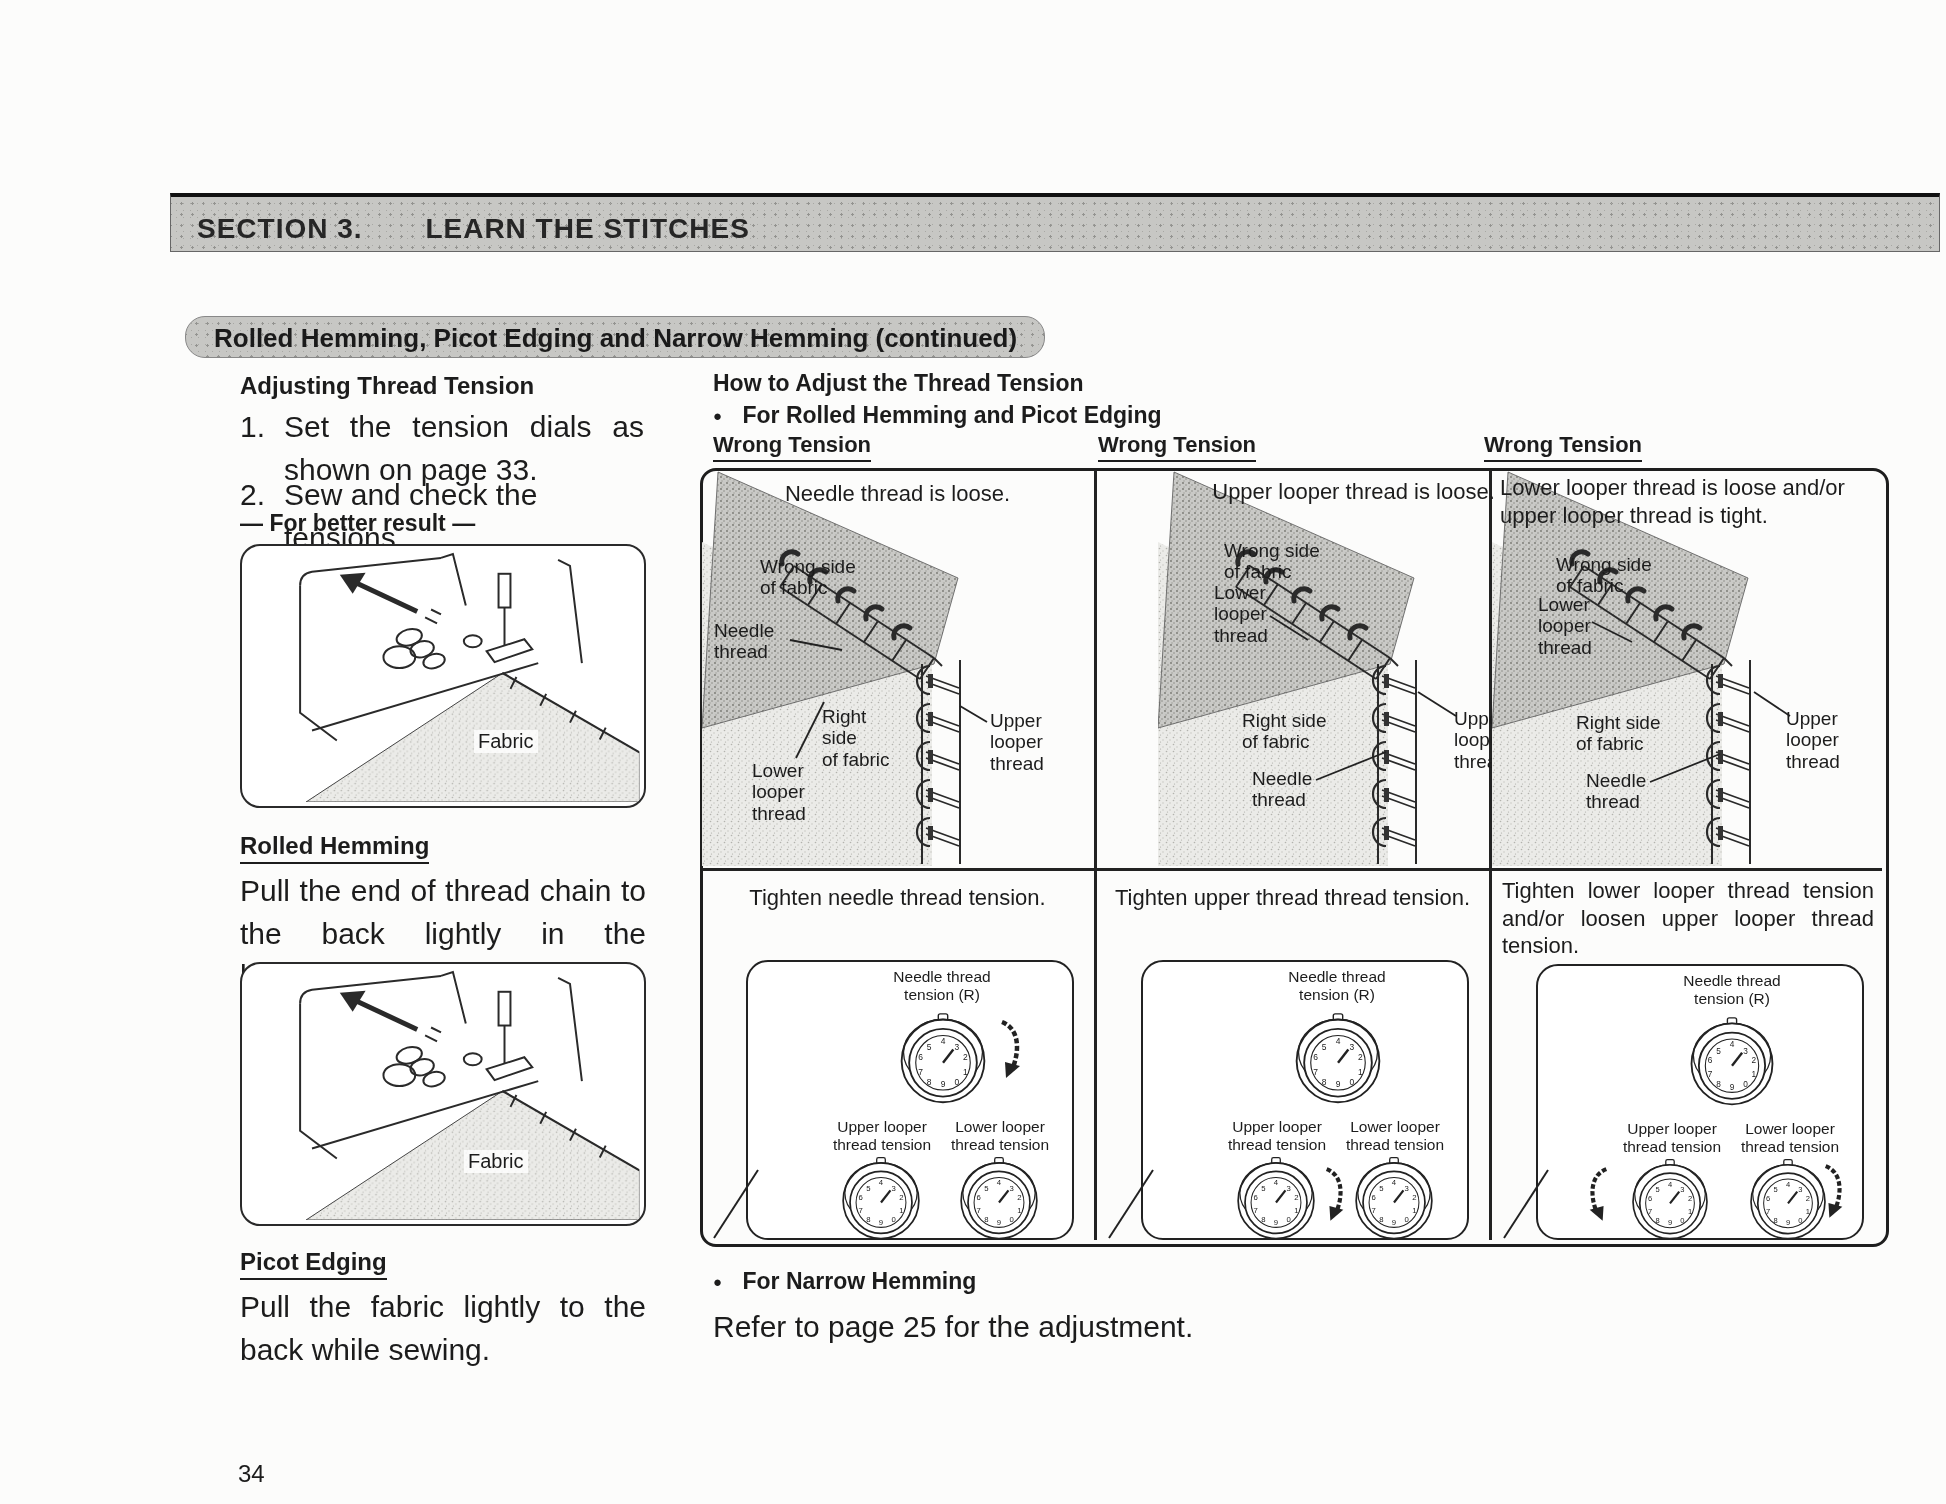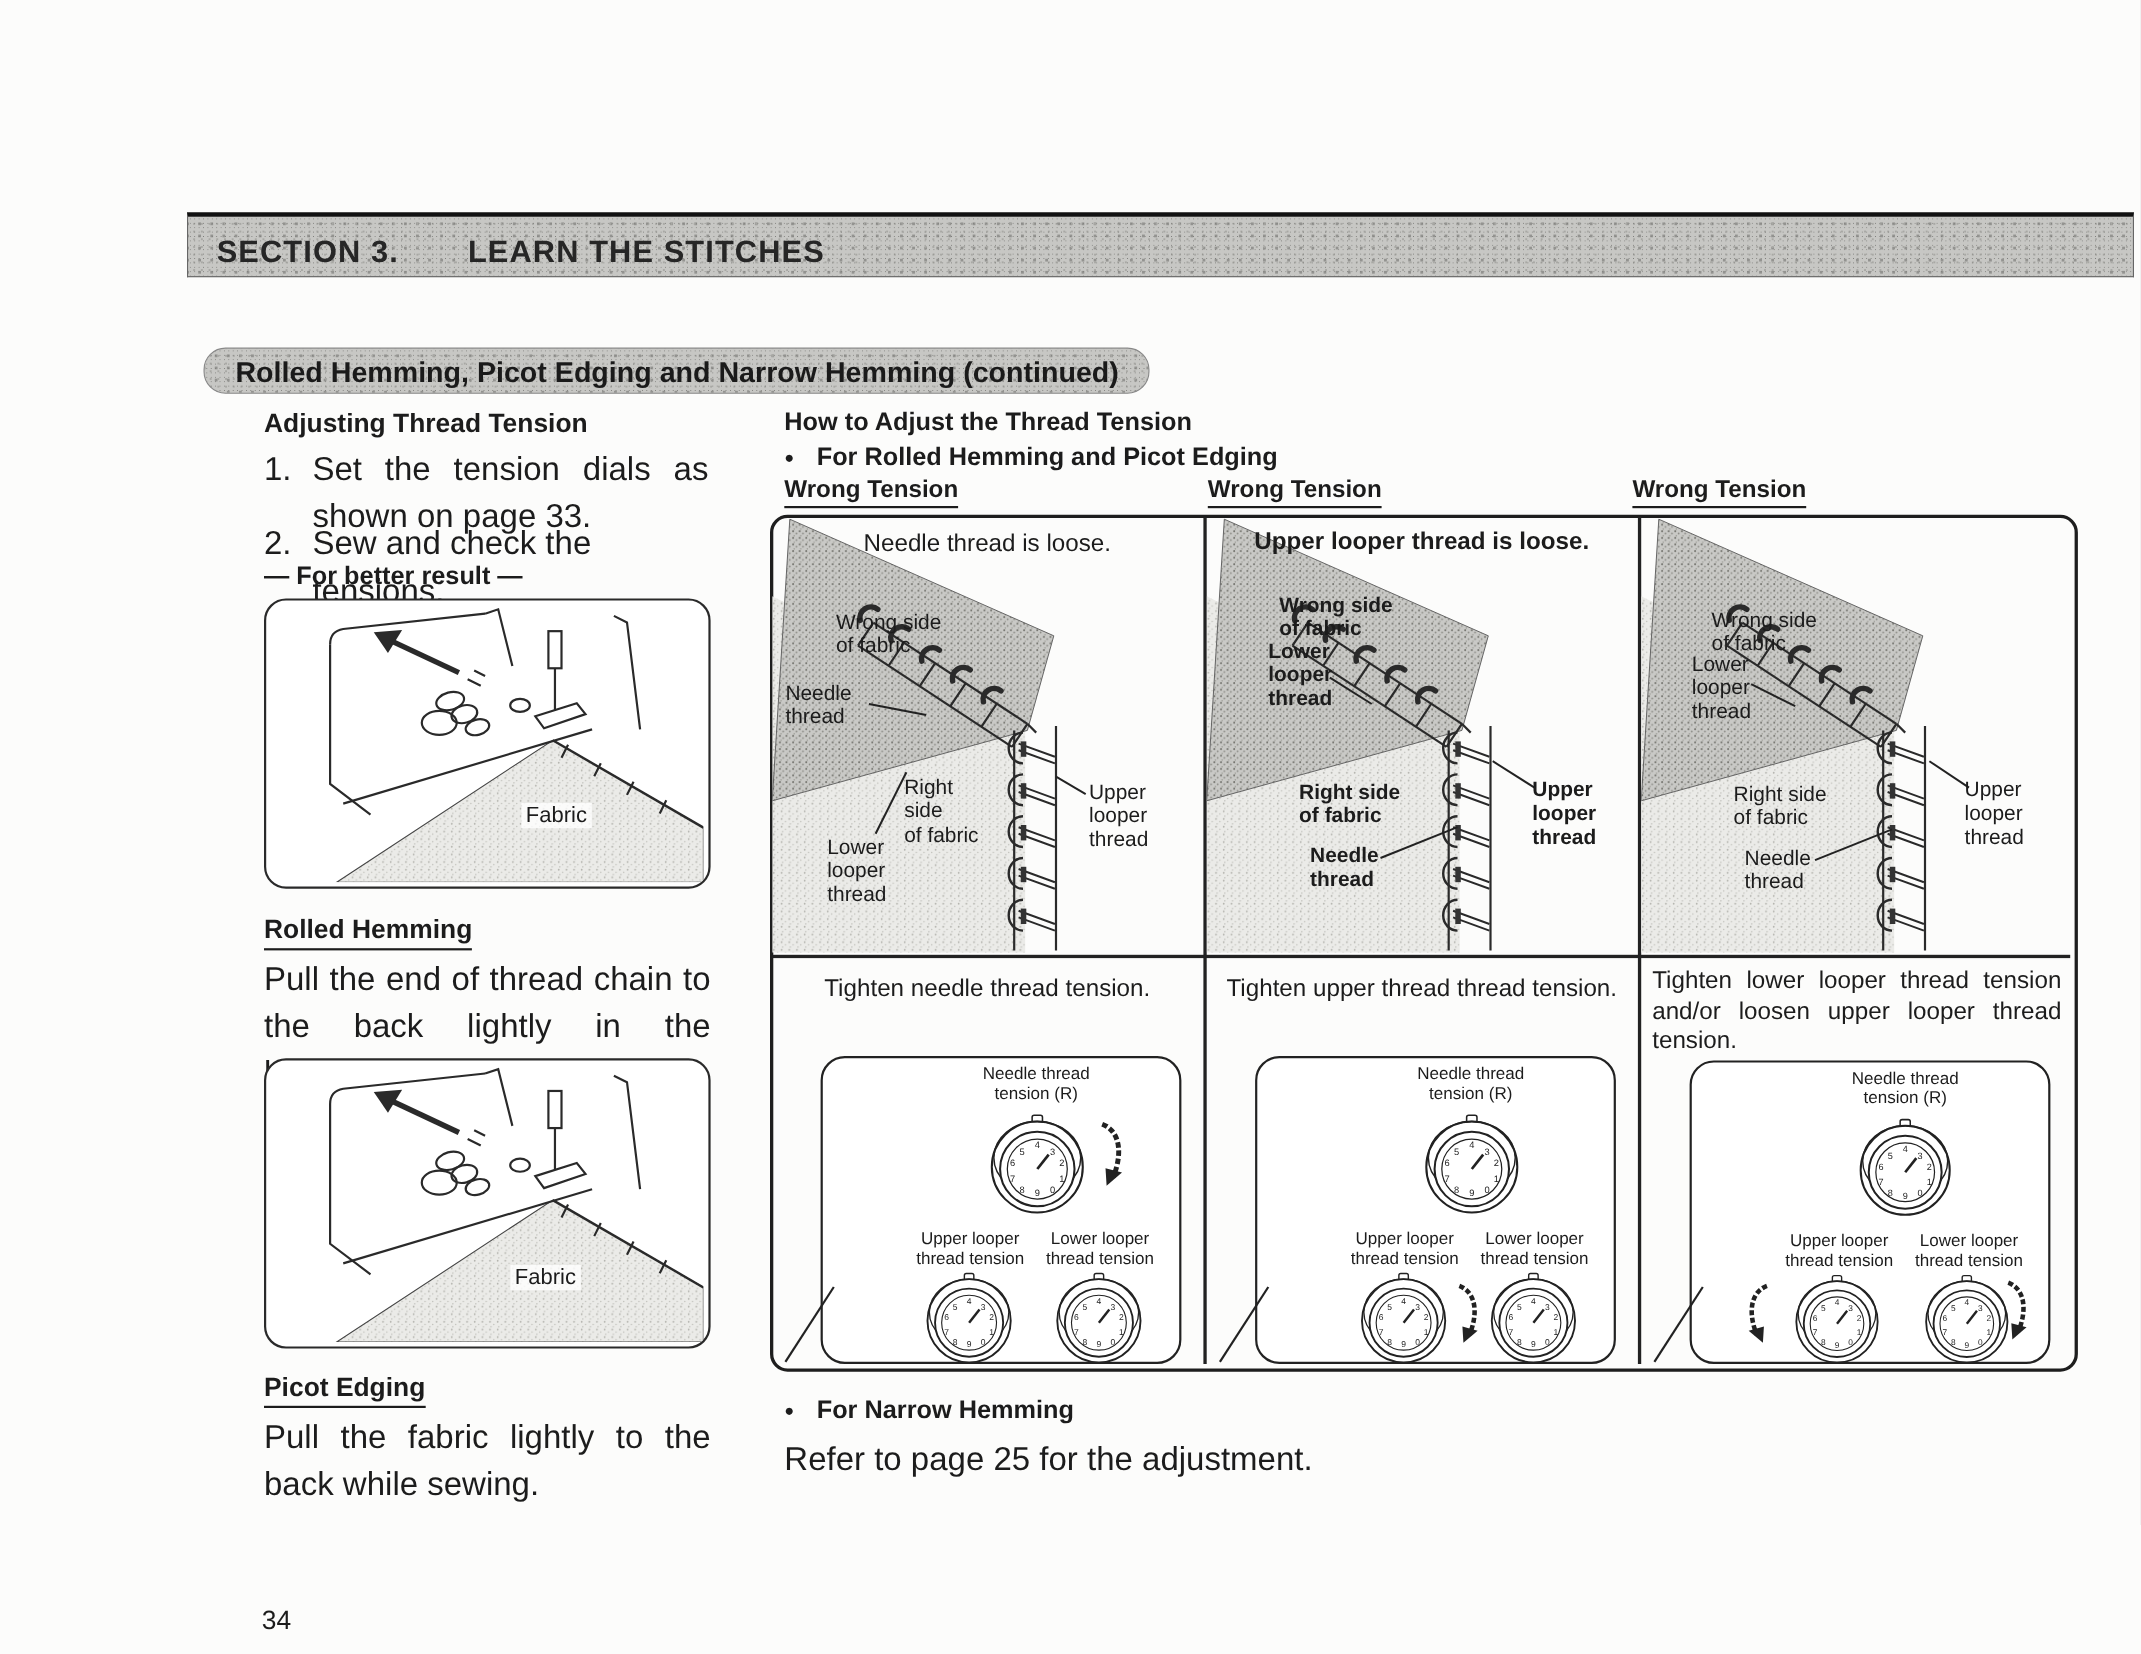--- a/index.html
+++ b/index.html
@@ -233,21 +233,21 @@
 side
 of fabric</div>
     <div class="abs lbl" style="left:50px;top:290px;">Lower
 looper
 thread</div>
     <div class="abs lbl" style="left:288px;top:240px;">Upper
 looper
 thread</div>
   </div>
 
-  <div class="panel" style="left:1097px;top:470px;height:398px;font-weight:bold;">
+  <div class="panel" style="left:1158px;top:470px;height:398px;">
     <svg class="abs" style="left:0;top:0" width="391" height="398" viewBox="0 0 391 398">
       <use href="#stitchArt"></use>
       <path class="ldr" d="M112,146 L150,170"></path>
       <path class="ldr" d="M158,310 L228,282"></path>
       <path class="ldr" d="M298,246 L260,222"></path>
     </svg>
     <div class="abs cap" style="left:0;top:8px;width:100%;text-align:center;">Upper looper thread is loose.</div>
     <div class="abs lbl" style="left:66px;top:70px;">Wrong side
 of fabric</div>
     <div class="abs lbl" style="left:56px;top:112px;">Lower
@@ -262,20 +262,21 @@
 thread</div>
   </div>
 
   <div class="panel" style="left:1492px;top:470px;height:398px;">
     <svg class="abs" style="left:0;top:0" width="391" height="398" viewBox="0 0 391 398">
       <use href="#stitchArt"></use>
       <path class="ldr" d="M100,152 L140,172"></path>
       <path class="ldr" d="M158,312 L228,284"></path>
       <path class="ldr" d="M298,246 L262,222"></path>
     </svg>
+    <div class="abs cap" style="left:8px;top:4px;width:378px;">Lower looper thread is loose and/or upper looper thread is tight.</div>
     <div class="abs lbl" style="left:64px;top:84px;">Wrong side
 of fabric</div>
     <div class="abs lbl" style="left:46px;top:124px;">Lower
 looper
 thread</div>
     <div class="abs lbl" style="left:84px;top:242px;">Right side
 of fabric</div>
     <div class="abs lbl" style="left:94px;top:300px;">Needle
 thread</div>
     <div class="abs lbl" style="left:294px;top:238px;">Upper

